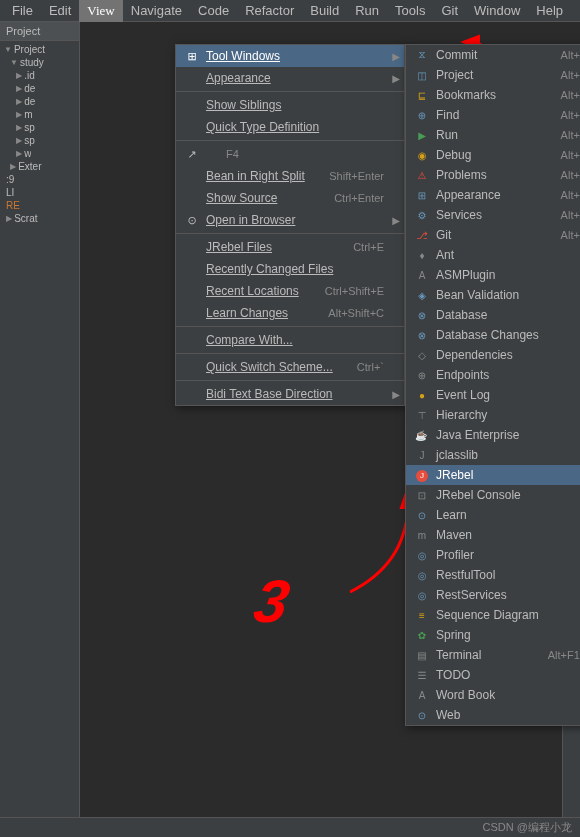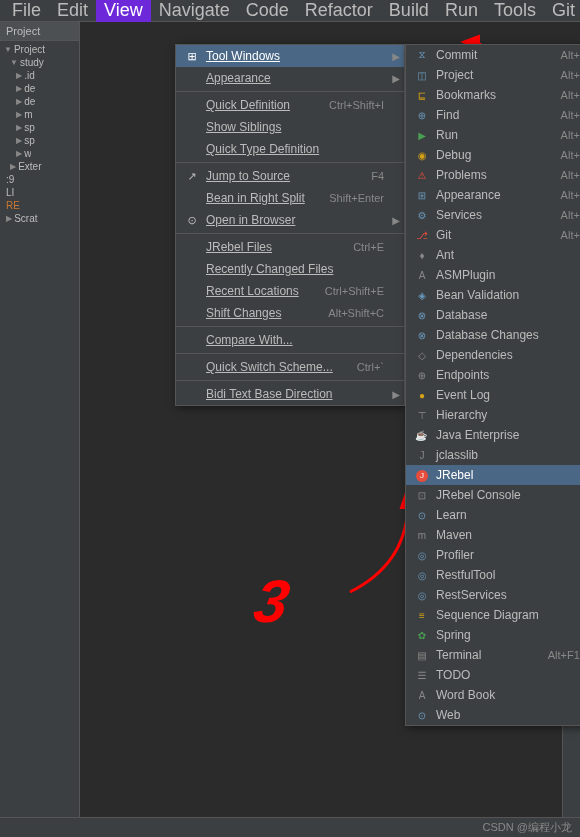--- a/index.html
+++ b/index.html
@@ -22,31 +22,32 @@
       background: #3c3f41;
       border-bottom: 1px solid #555;
       padding: 0 4px;
       position: relative;
       z-index: 100;
     }
     .menu-bar-item {
       padding: 2px 8px;
       color: #bbbbbb;
       cursor: pointer;
-      font-size: 18px;
+      font-size: 13px;
       height: 22px;
       display: flex;
       align-items: center;
     }
     .menu-bar-item:hover, .menu-bar-item.active {
       background: #4c5052;
     }
     .menu-bar-item.active {
-      background: #6d28d9;
+      background: #737373;
       color: white;
+      font-family: Liberation Serif, serif;
     }
 
     
     .main-layout {
       display: flex;
       height: calc(837px - 22px);
       position: relative;
     }
 
     
@@ -287,41 +288,40 @@
         <span class="menu-item-arrow">▶</span>
       </div>
       <div class="menu-item">
         <span class="menu-item-icon"></span>
         <span class="menu-item-label">Appearance</span>
         <span class="menu-item-arrow">▶</span>
       </div>
       <div class="menu-separator"></div>
       <div class="menu-item">
         <span class="menu-item-icon"></span>
-        <span class="menu-item-label">Quick Definition</span>
-        <span class="menu-item-shortcut">Ctrl+Shift+I</span>
-      </div>
-      <div class="menu-item">
-        <span class="menu-item-icon"></span>
         <span class="menu-item-label">Show Siblings</span>
       </div>
       <div class="menu-item">
         <span class="menu-item-icon"></span>
         <span class="menu-item-label">Quick Type Definition</span>
       </div>
       <div class="menu-separator"></div>
       <div class="menu-item">
         <span class="menu-item-icon">↗</span>
-        <span class="menu-item-label">Jump to Source</span>
         <span class="menu-item-shortcut">F4</span>
       </div>
       <div class="menu-item">
         <span class="menu-item-icon"></span>
         <span class="menu-item-label">Bean in Right Split</span>
         <span class="menu-item-shortcut">Shift+Enter</span>
+      </div>
+      <div class="menu-item">
+        <span class="menu-item-icon"></span>
+        <span class="menu-item-label">Show Source</span>
+        <span class="menu-item-shortcut">Ctrl+Enter</span>
       </div>
       <div class="menu-item">
         <span class="menu-item-icon">⊙</span>
         <span class="menu-item-label">Open in Browser</span>
         <span class="menu-item-arrow">▶</span>
       </div>
       <div class="menu-separator"></div>
       <div class="menu-item">
         <span class="menu-item-icon"></span>
         <span class="menu-item-label">JRebel Files</span>
@@ -331,21 +331,21 @@
         <span class="menu-item-icon"></span>
         <span class="menu-item-label">Recently Changed Files</span>
       </div>
       <div class="menu-item">
         <span class="menu-item-icon"></span>
         <span class="menu-item-label">Recent Locations</span>
         <span class="menu-item-shortcut">Ctrl+Shift+E</span>
       </div>
       <div class="menu-item">
         <span class="menu-item-icon"></span>
-        <span class="menu-item-label">Shift Changes</span>
+        <span class="menu-item-label">Learn Changes</span>
         <span class="menu-item-shortcut">Alt+Shift+C</span>
       </div>
       <div class="menu-separator"></div>
       <div class="menu-item">
         <span class="menu-item-icon"></span>
         <span class="menu-item-label">Compare With...</span>
       </div>
       <div class="menu-separator"></div>
       <div class="menu-item">
         <span class="menu-item-icon"></span>

